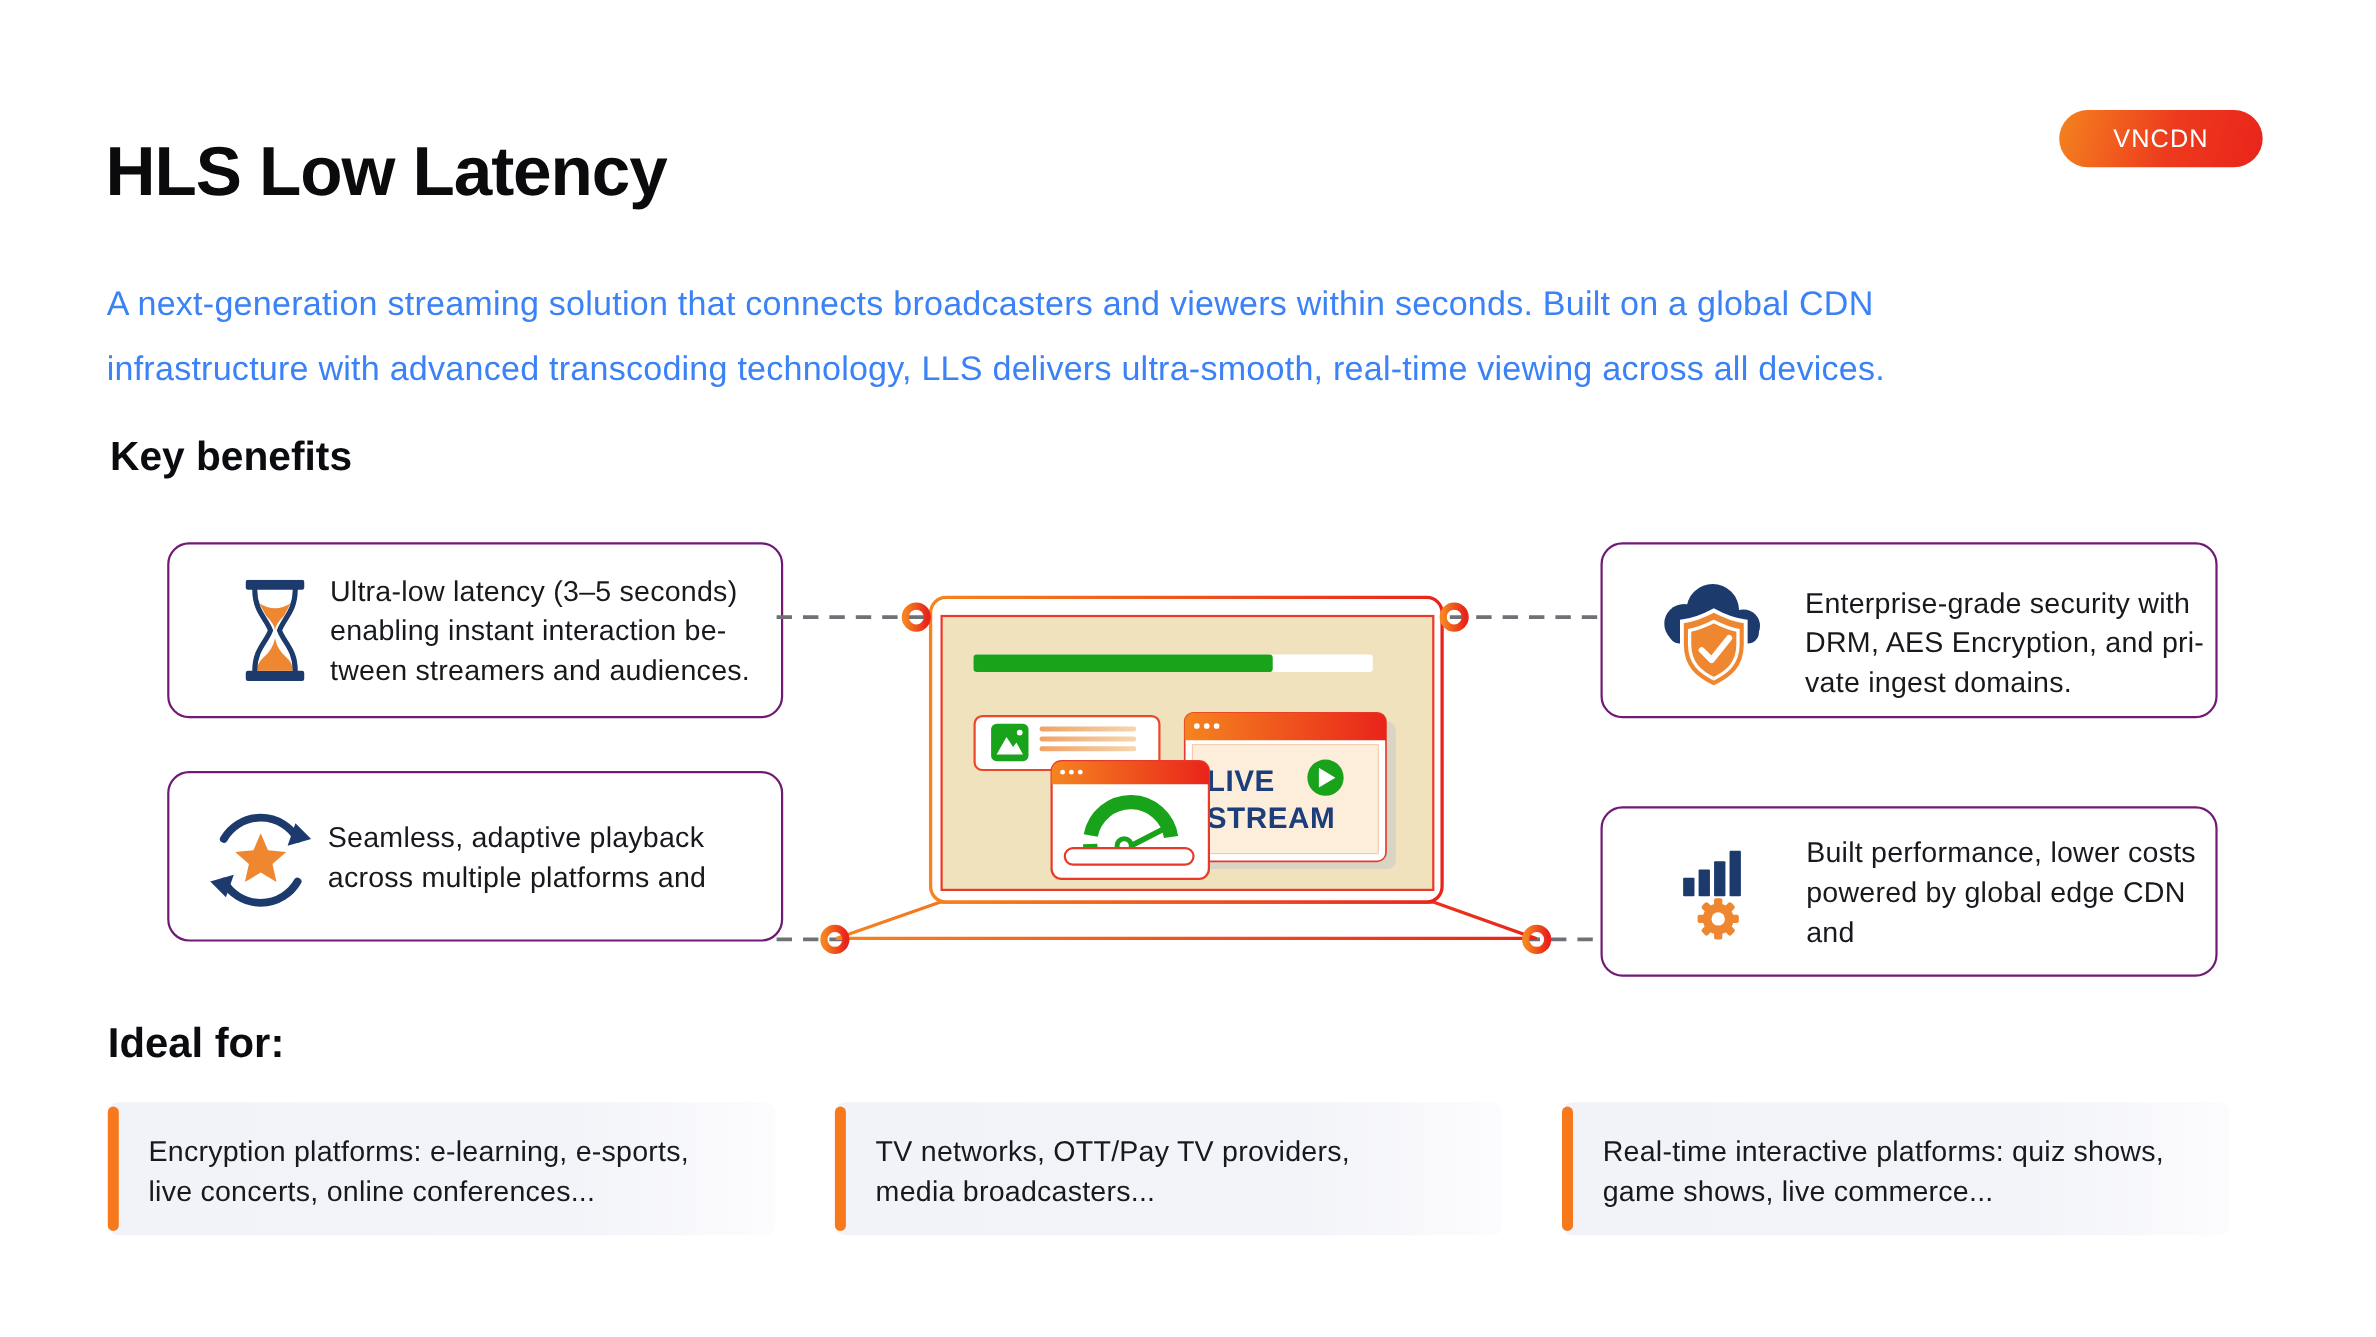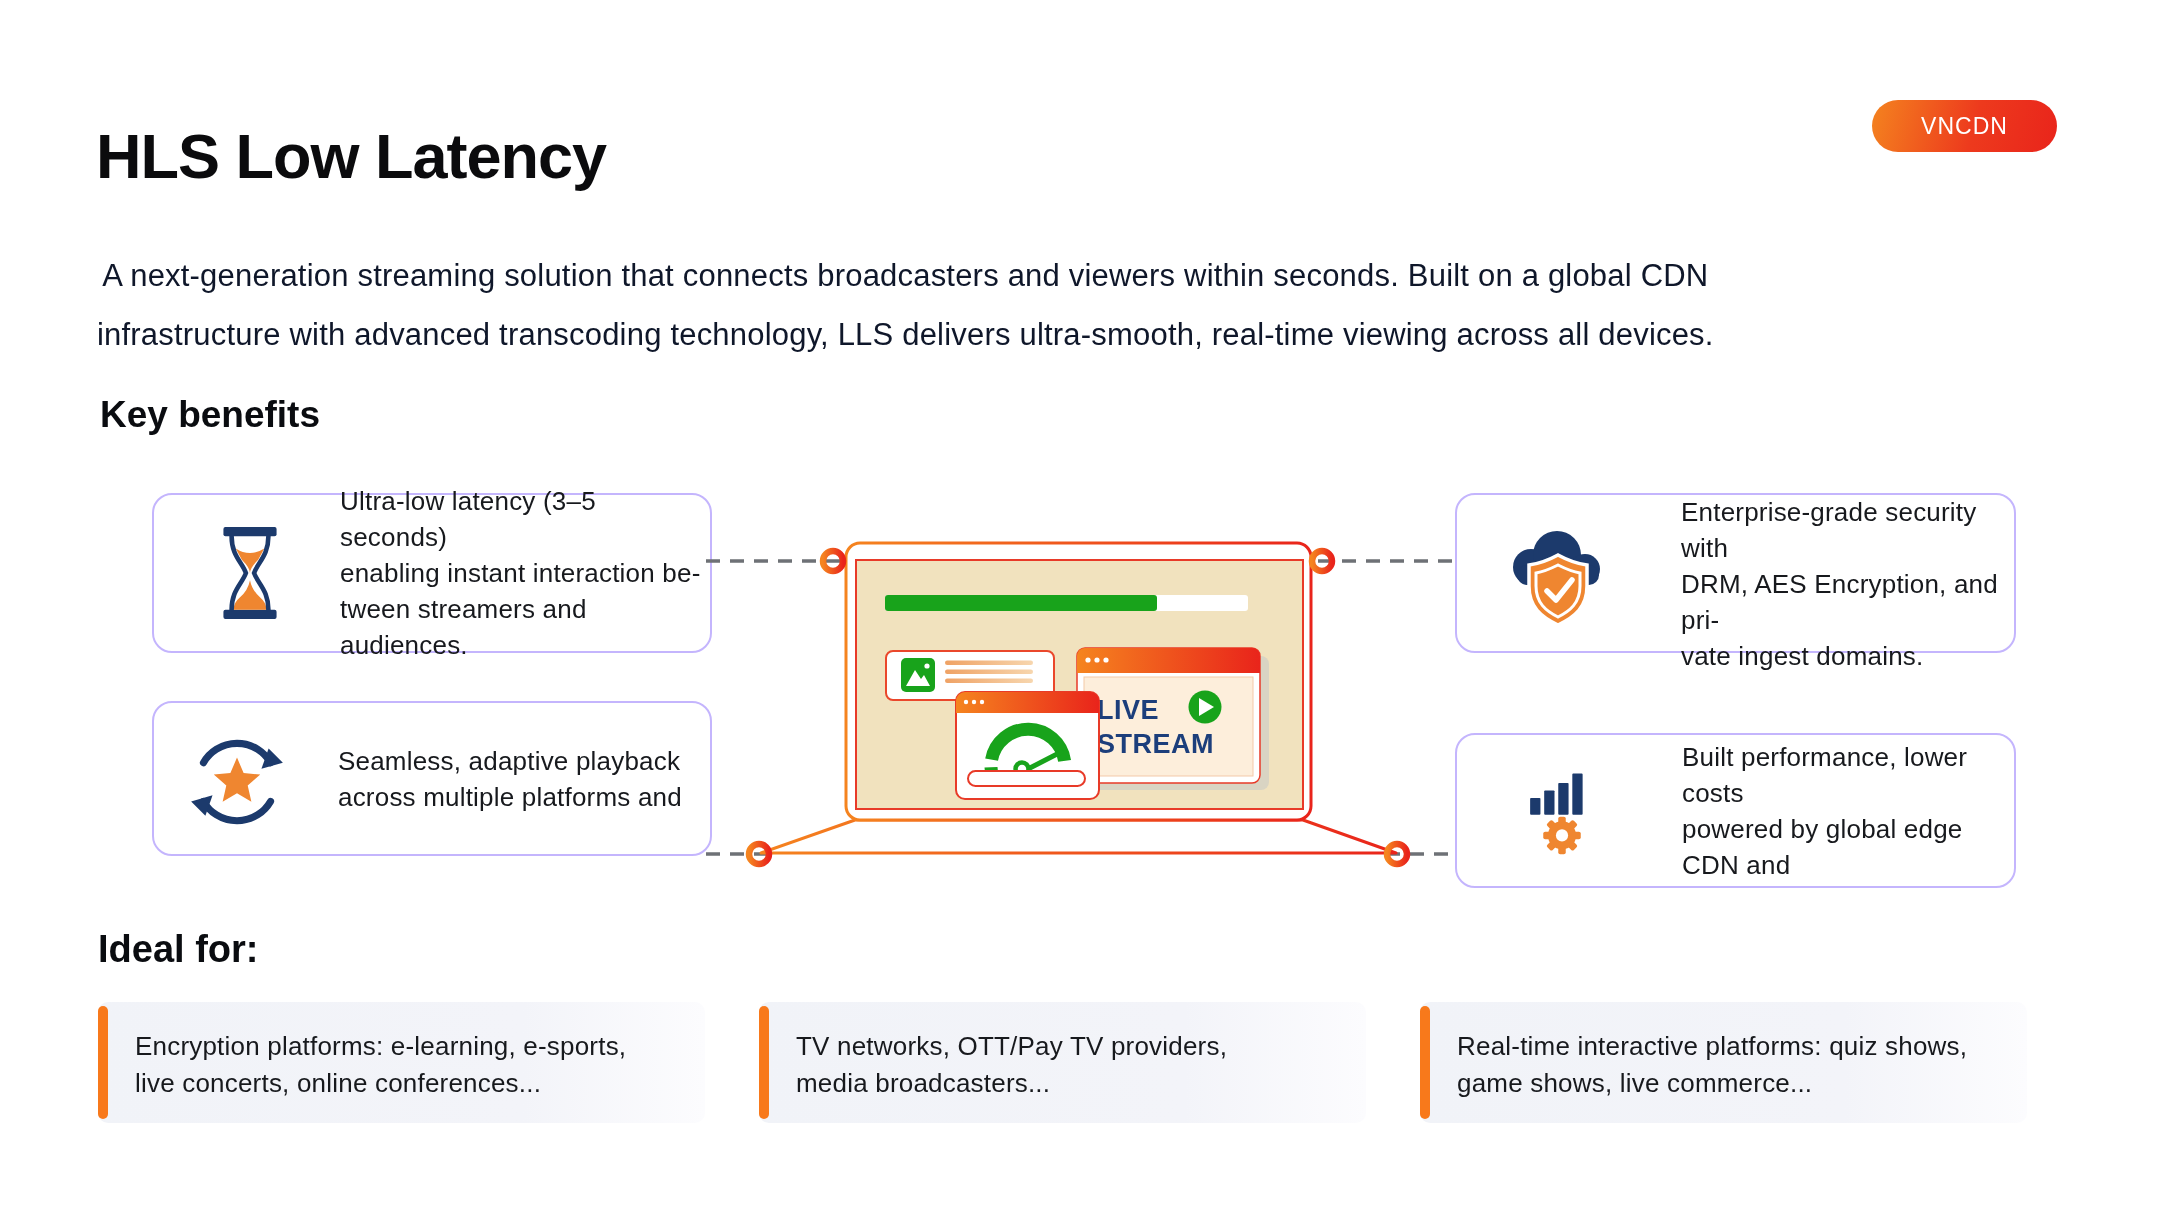--- a/index.html
+++ b/index.html
@@ -4,26 +4,26 @@
 <style>
   html,body{margin:0;padding:0;background:#fff;}
   #page{position:relative;width:2160px;height:1215px;background:#ffffff;overflow:hidden;
         font-family:"Liberation Sans","DejaVu Sans",sans-serif;}
   .abs{position:absolute;}
   .title{left:96px;top:120px;font-size:63px;font-weight:700;color:#0b0b0d;letter-spacing:-1px;}
   .badge{left:1872px;top:100px;width:185px;height:52px;border-radius:26px;
          background:linear-gradient(105deg,#F4831F 0%,#ED3A1D 55%,#E9241B 100%);
          display:flex;align-items:center;justify-content:center;
          color:#fff;font-size:23px;font-weight:500;letter-spacing:1px;}
-  .desc{left:97px;top:246px;font-size:31px;line-height:59px;color:#0f172a;letter-spacing:0.2px;text-align:center;}
+  .desc{left:97px;top:246px;font-size:31px;line-height:59px;color:#3b82f6;letter-spacing:0.2px;}
   .desc span{display:block;}
   .sec-heading{font-size:37px;font-weight:700;color:#0a0c10;}
   .kb-heading{left:100px;top:394px;}
   .if-heading{left:98px;top:928px;font-size:38px;}
-  .bcard{background:#fff;border:2px solid #c4b5fd;border-radius:20px;display:flex;align-items:center;gap:40px;}
+  .bcard{background:#fff;border:2px solid #701a75;border-radius:20px;display:flex;align-items:center;}
   .bcard .icon-box{display:flex;align-items:center;justify-content:center;flex:none;}
   .bcard .btext{font-size:26px;line-height:36px;color:#17191d;letter-spacing:0.2px;}
   .bcard .btext span{display:block;}
   .card-tl{left:152px;top:493px;width:556px;height:156px;}
   .card-bl{left:152px;top:701px;width:556px;height:151px;}
   .card-tr{left:1455px;top:493px;width:557px;height:156px;}
   .card-br{left:1455px;top:733px;width:557px;height:151px;}
   .icard{left:0;top:1002px;width:607px;height:121px;border-radius:10px;
          background:linear-gradient(90deg,#F1F3F8 0%,#F3F4F9 70%,#FCFCFE 100%);}
   .icard .bar{position:absolute;left:0;top:4px;width:10px;height:113px;border-radius:6px;background:#F8791B;}

